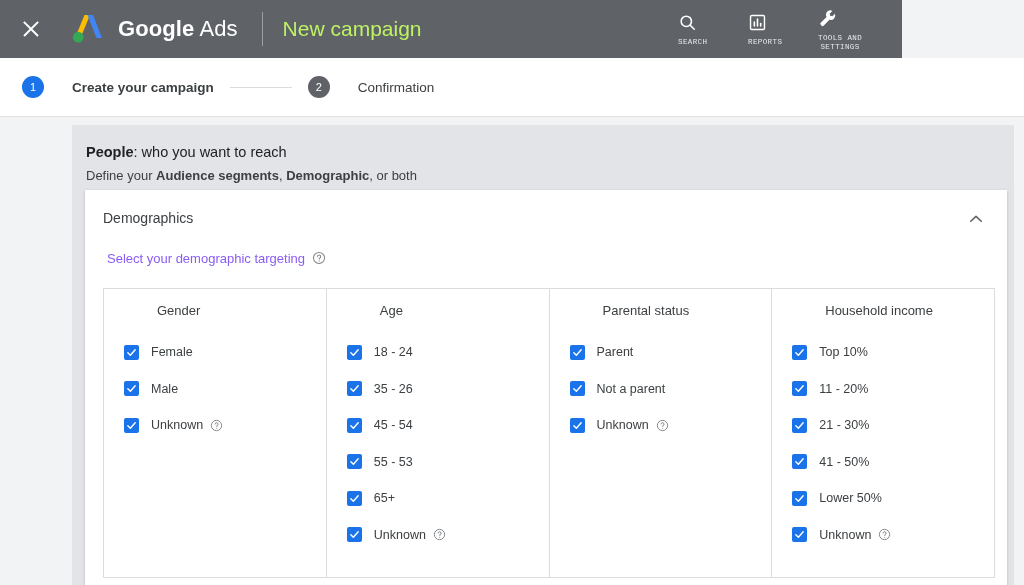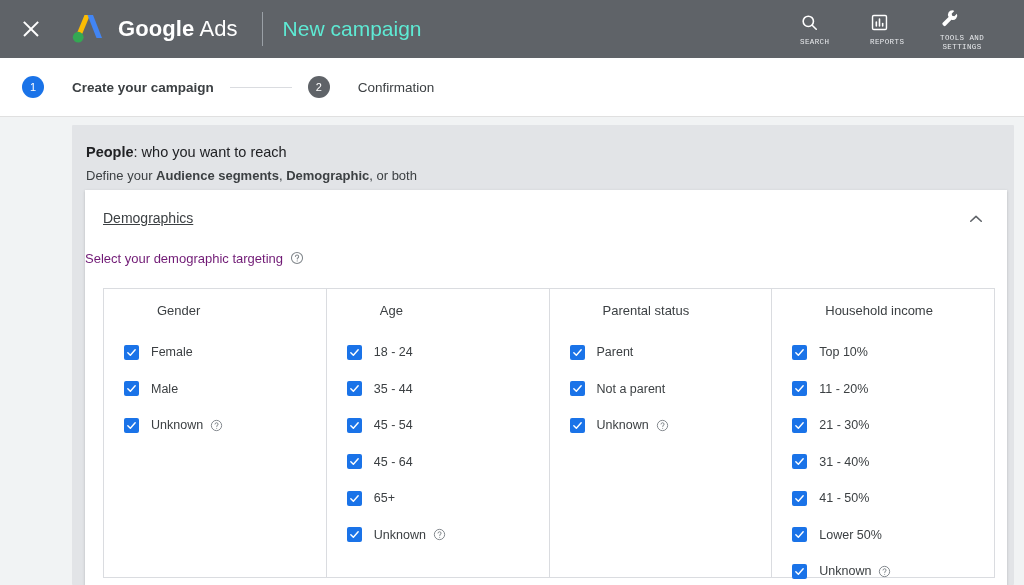--- a/index.html
+++ b/index.html
@@ -12,21 +12,21 @@
     overflow: hidden;
     background: #f1f3f4;
     font-family: "Liberation Sans", sans-serif;
     -webkit-font-smoothing: antialiased;
   }
 
   
   .appbar {
     position: absolute;
     left: 0; top: 0;
-    width: 1024px;
+    width: 902px;
     height: 58px;
     background: #5f6368;
     display: flex;
     align-items: center;
     box-sizing: border-box;
     padding: 0 10px 0 18px;
   }
   .close-btn {
     width: 26px;
     height: 26px;
@@ -68,21 +68,21 @@
 
   .divider-v {
     width: 1px;
     height: 34px;
     background: #9aa0a6;
     margin: 0 20px 0 24px;
     flex: 0 0 auto;
   }
   .subtitle {
     font-size: 21px;
-    color: #5eead4;
+    color: #bef264;
     white-space: nowrap;
   }
 
   .appbar-spacer { flex: 1 1 auto; }
 
   .tool-item {
     width: 64px;
     display: flex;
     flex-direction: column;
     align-items: flex-start;
@@ -201,37 +201,36 @@
   .card-head {
     position: relative;
     height: 56px;
     padding: 0 0 0 18px;
     display: flex;
     align-items: center;
   }
   .card-title {
     font-size: 14px;
     color: #3c4043;
-    text-decoration: underline;
   }
   .collapse-btn {
     position: absolute;
     right: 18px;
     top: 16px;
     width: 26px;
     height: 26px;
     display: flex;
     align-items: center;
     justify-content: center;
     cursor: pointer;
   }
   .card-sub {
-    padding-left: 0;
+    padding-left: 22px;
     font-size: 13px;
-    color: #701a75;
+    color: #8b5cf6;
     display: flex;
     align-items: center;
     height: 24px;
   }
   .help-icon {
     display: inline-flex;
     align-items: center;
     justify-content: center;
     margin-left: 7px;
     cursor: pointer;
@@ -435,37 +434,37 @@
               </svg>
             </span>
             <span class="opt-label">18 - 24</span>
           </div>
           <div class="opt-row">
             <span class="cbox">
               <svg width="11" height="11" viewBox="0 0 24 24" fill="none" stroke="#ffffff" stroke-width="3.1" stroke-linecap="round" stroke-linejoin="round">
                 <polyline points="4,12.5 9.5,18 20,6"></polyline>
               </svg>
             </span>
-            <span class="opt-label">35 - 44</span>
+            <span class="opt-label">35 - 26</span>
           </div>
           <div class="opt-row">
             <span class="cbox">
               <svg width="11" height="11" viewBox="0 0 24 24" fill="none" stroke="#ffffff" stroke-width="3.1" stroke-linecap="round" stroke-linejoin="round">
                 <polyline points="4,12.5 9.5,18 20,6"></polyline>
               </svg>
             </span>
             <span class="opt-label">45 - 54</span>
           </div>
           <div class="opt-row">
             <span class="cbox">
               <svg width="11" height="11" viewBox="0 0 24 24" fill="none" stroke="#ffffff" stroke-width="3.1" stroke-linecap="round" stroke-linejoin="round">
                 <polyline points="4,12.5 9.5,18 20,6"></polyline>
               </svg>
             </span>
-            <span class="opt-label">45 - 64</span>
+            <span class="opt-label">55 - 53</span>
           </div>
           <div class="opt-row">
             <span class="cbox">
               <svg width="11" height="11" viewBox="0 0 24 24" fill="none" stroke="#ffffff" stroke-width="3.1" stroke-linecap="round" stroke-linejoin="round">
                 <polyline points="4,12.5 9.5,18 20,6"></polyline>
               </svg>
             </span>
             <span class="opt-label">65+</span>
           </div>
           <div class="opt-row">
@@ -543,28 +542,20 @@
               </svg>
             </span>
             <span class="opt-label">21 - 30%</span>
           </div>
           <div class="opt-row">
             <span class="cbox">
               <svg width="11" height="11" viewBox="0 0 24 24" fill="none" stroke="#ffffff" stroke-width="3.1" stroke-linecap="round" stroke-linejoin="round">
                 <polyline points="4,12.5 9.5,18 20,6"></polyline>
               </svg>
             </span>
-            <span class="opt-label">31 - 40%</span>
-          </div>
-          <div class="opt-row">
-            <span class="cbox">
-              <svg width="11" height="11" viewBox="0 0 24 24" fill="none" stroke="#ffffff" stroke-width="3.1" stroke-linecap="round" stroke-linejoin="round">
-                <polyline points="4,12.5 9.5,18 20,6"></polyline>
-              </svg>
-            </span>
             <span class="opt-label">41 - 50%</span>
           </div>
           <div class="opt-row">
             <span class="cbox">
               <svg width="11" height="11" viewBox="0 0 24 24" fill="none" stroke="#ffffff" stroke-width="3.1" stroke-linecap="round" stroke-linejoin="round">
                 <polyline points="4,12.5 9.5,18 20,6"></polyline>
               </svg>
             </span>
             <span class="opt-label">Lower 50%</span>
           </div>

